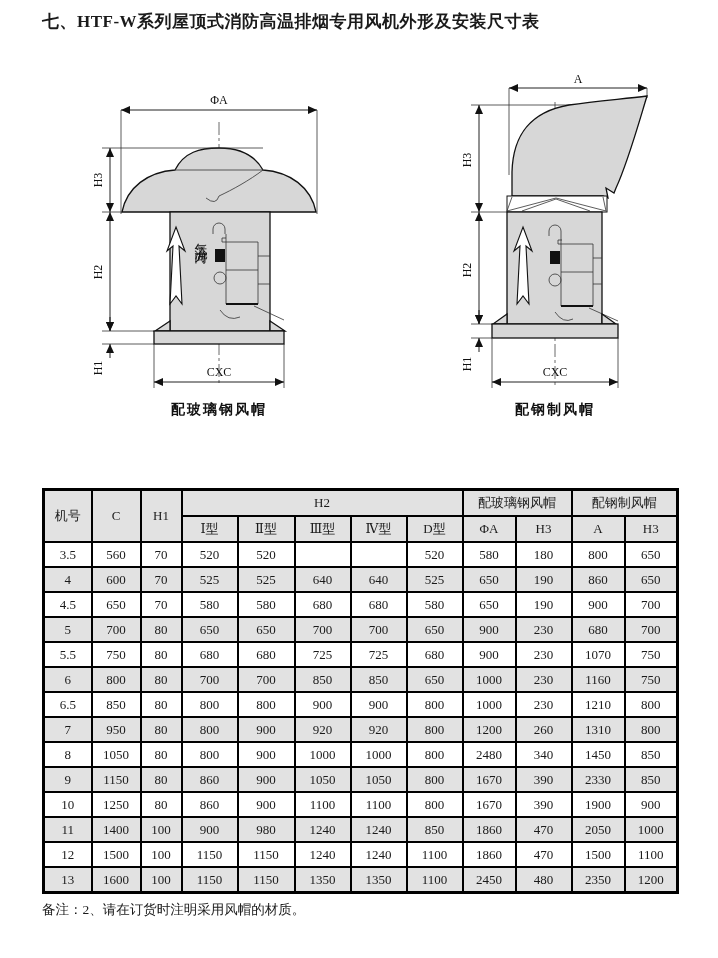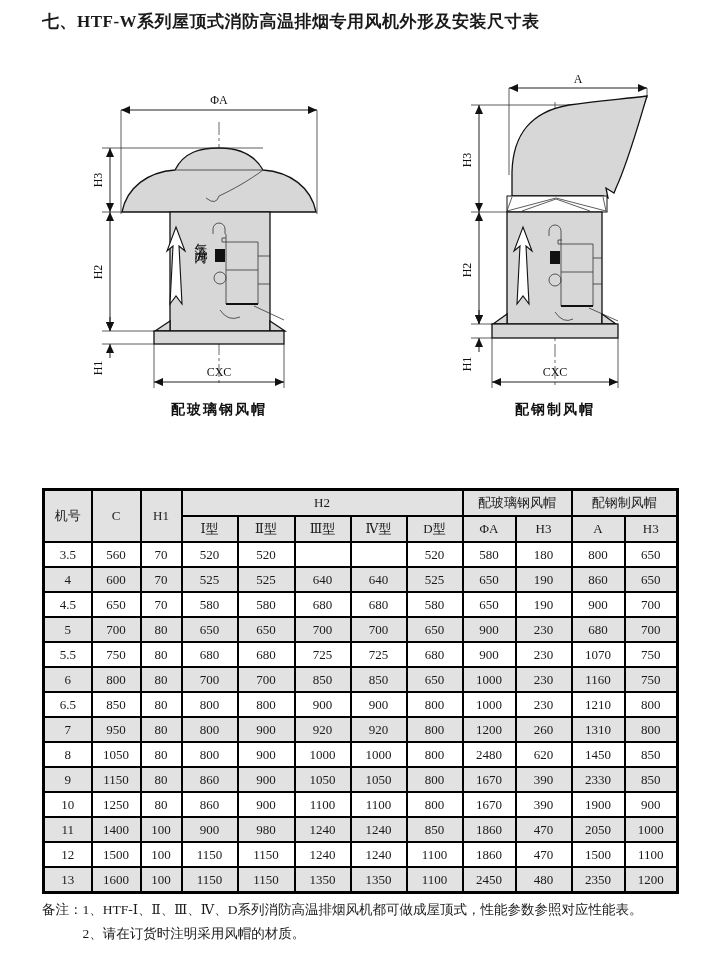--- a/index.html
+++ b/index.html
@@ -23,21 +23,21 @@
   .arrowfill{fill:#fff;stroke:#111;stroke-width:1.1;}
   
   table{position:absolute;left:42px;top:488px;width:634px;border-collapse:collapse;
         table-layout:fixed;font-size:13px;text-align:center;border:3px solid #000;}
   th,td{border:2px solid #000;padding:0;font-weight:normal;overflow:hidden;white-space:nowrap;}
   thead th{background:#e2e2e2;height:24px;}
   tbody td{height:23px;background:#ffffff;}
   tr.alt td{background:#e2e2e2;}
   
   .notes{position:absolute;left:42px;top:898px;display:flex;font-size:13.5px;
-         line-height:24px;white-space:nowrap;}
+         line-height:24px;white-space:nowrap;text-align:right;}
   .notes-label{flex:none;}
 </style>
 </head>
 <body>
 
 <h1 class="title">七、HTF-W系列屋顶式消防高温排烟专用风机外形及安装尺寸表</h1>
 
 <svg class="drawing drawing-left" width="322" height="360" viewBox="0 0 322 360">
   <defs>
     <marker id="dimarrow" viewBox="0 0 10 10" refX="9.5" refY="5" markerWidth="10" markerHeight="10" orient="auto-start-reverse">
@@ -320,21 +320,21 @@
       <tr>
         <td>8</td>
         <td>1050</td>
         <td>80</td>
         <td>800</td>
         <td>900</td>
         <td>1000</td>
         <td>1000</td>
         <td>800</td>
         <td>2480</td>
-        <td>620</td>
+        <td>340</td>
         <td>1450</td>
         <td>850</td>
       </tr>
       <tr class="alt">
         <td>9</td>
         <td>1150</td>
         <td>80</td>
         <td>860</td>
         <td>900</td>
         <td>1050</td>
@@ -400,16 +400,15 @@
         <td>480</td>
         <td>2350</td>
         <td>1200</td>
       </tr>
     </tbody>
 </table>
 
 <div class="notes">
   <span class="notes-label">备注：</span>
   <div class="notes-list">
-      <div>1、HTF-Ⅰ、Ⅱ、Ⅲ、Ⅳ、D系列消防高温排烟风机都可做成屋顶式，性能参数参照对应性能表。</div>
       <div>2、请在订货时注明采用风帽的材质。</div>
     </div>
 </div>
 
 </body></html>

